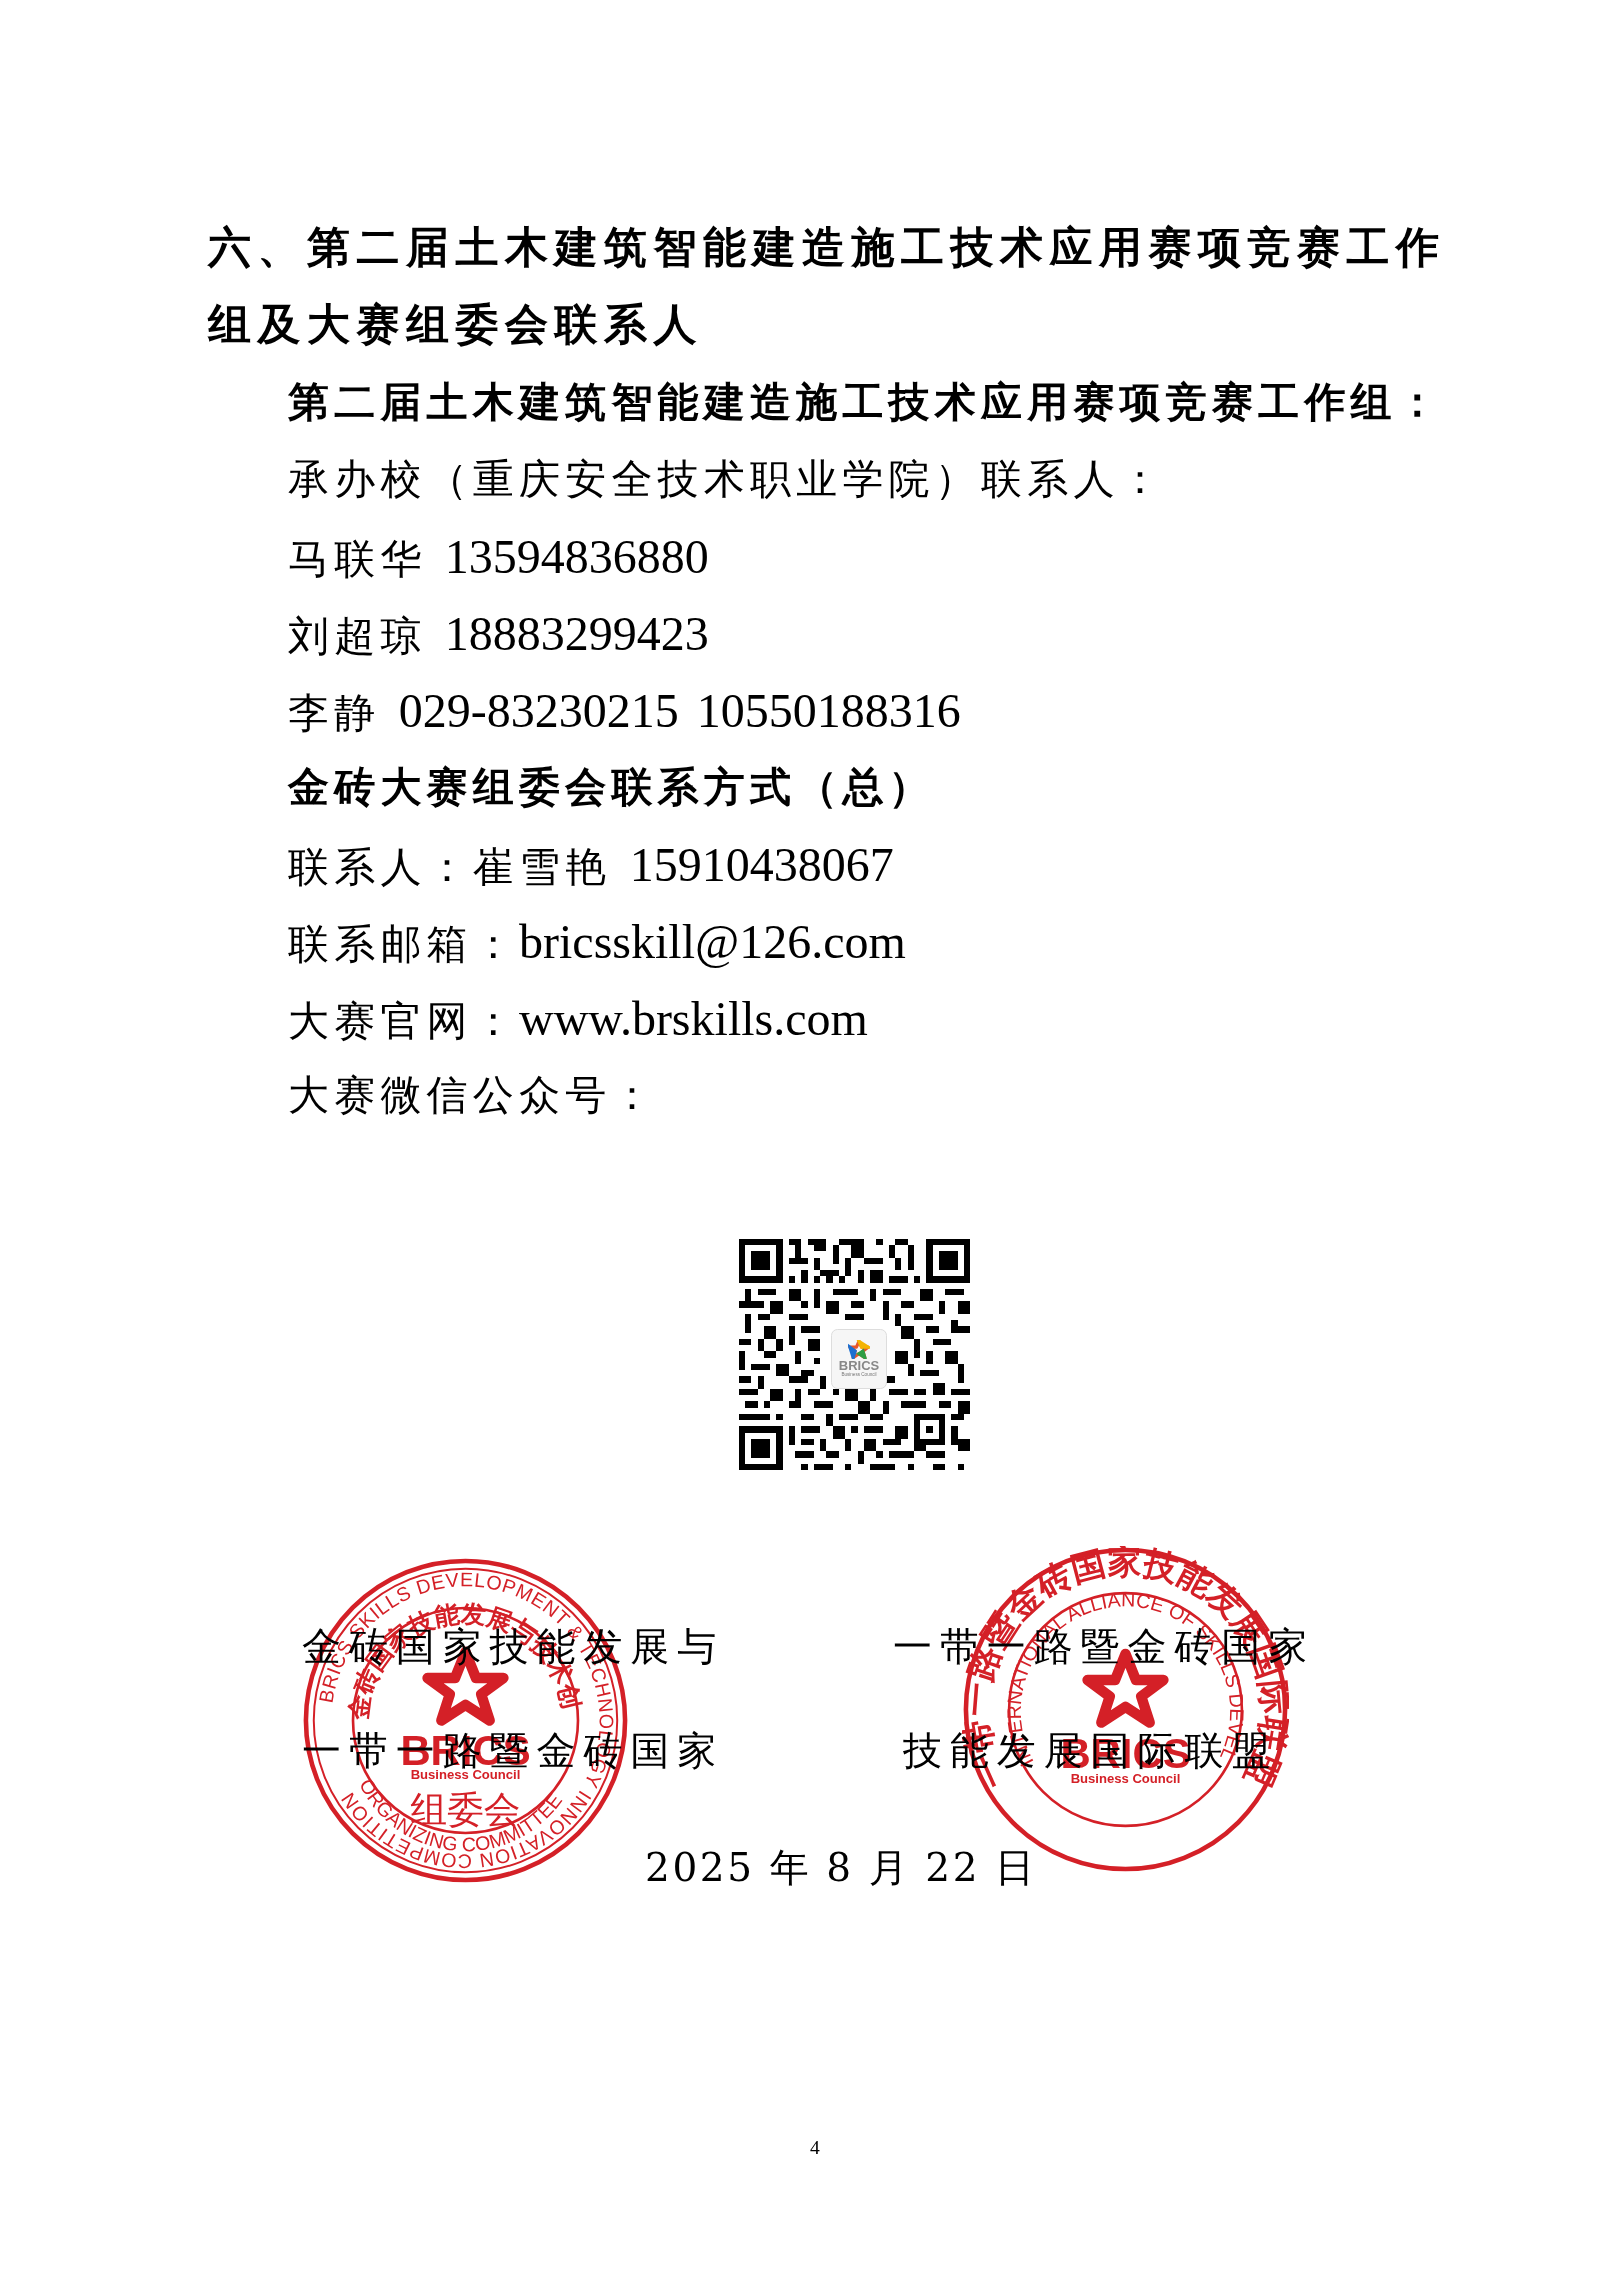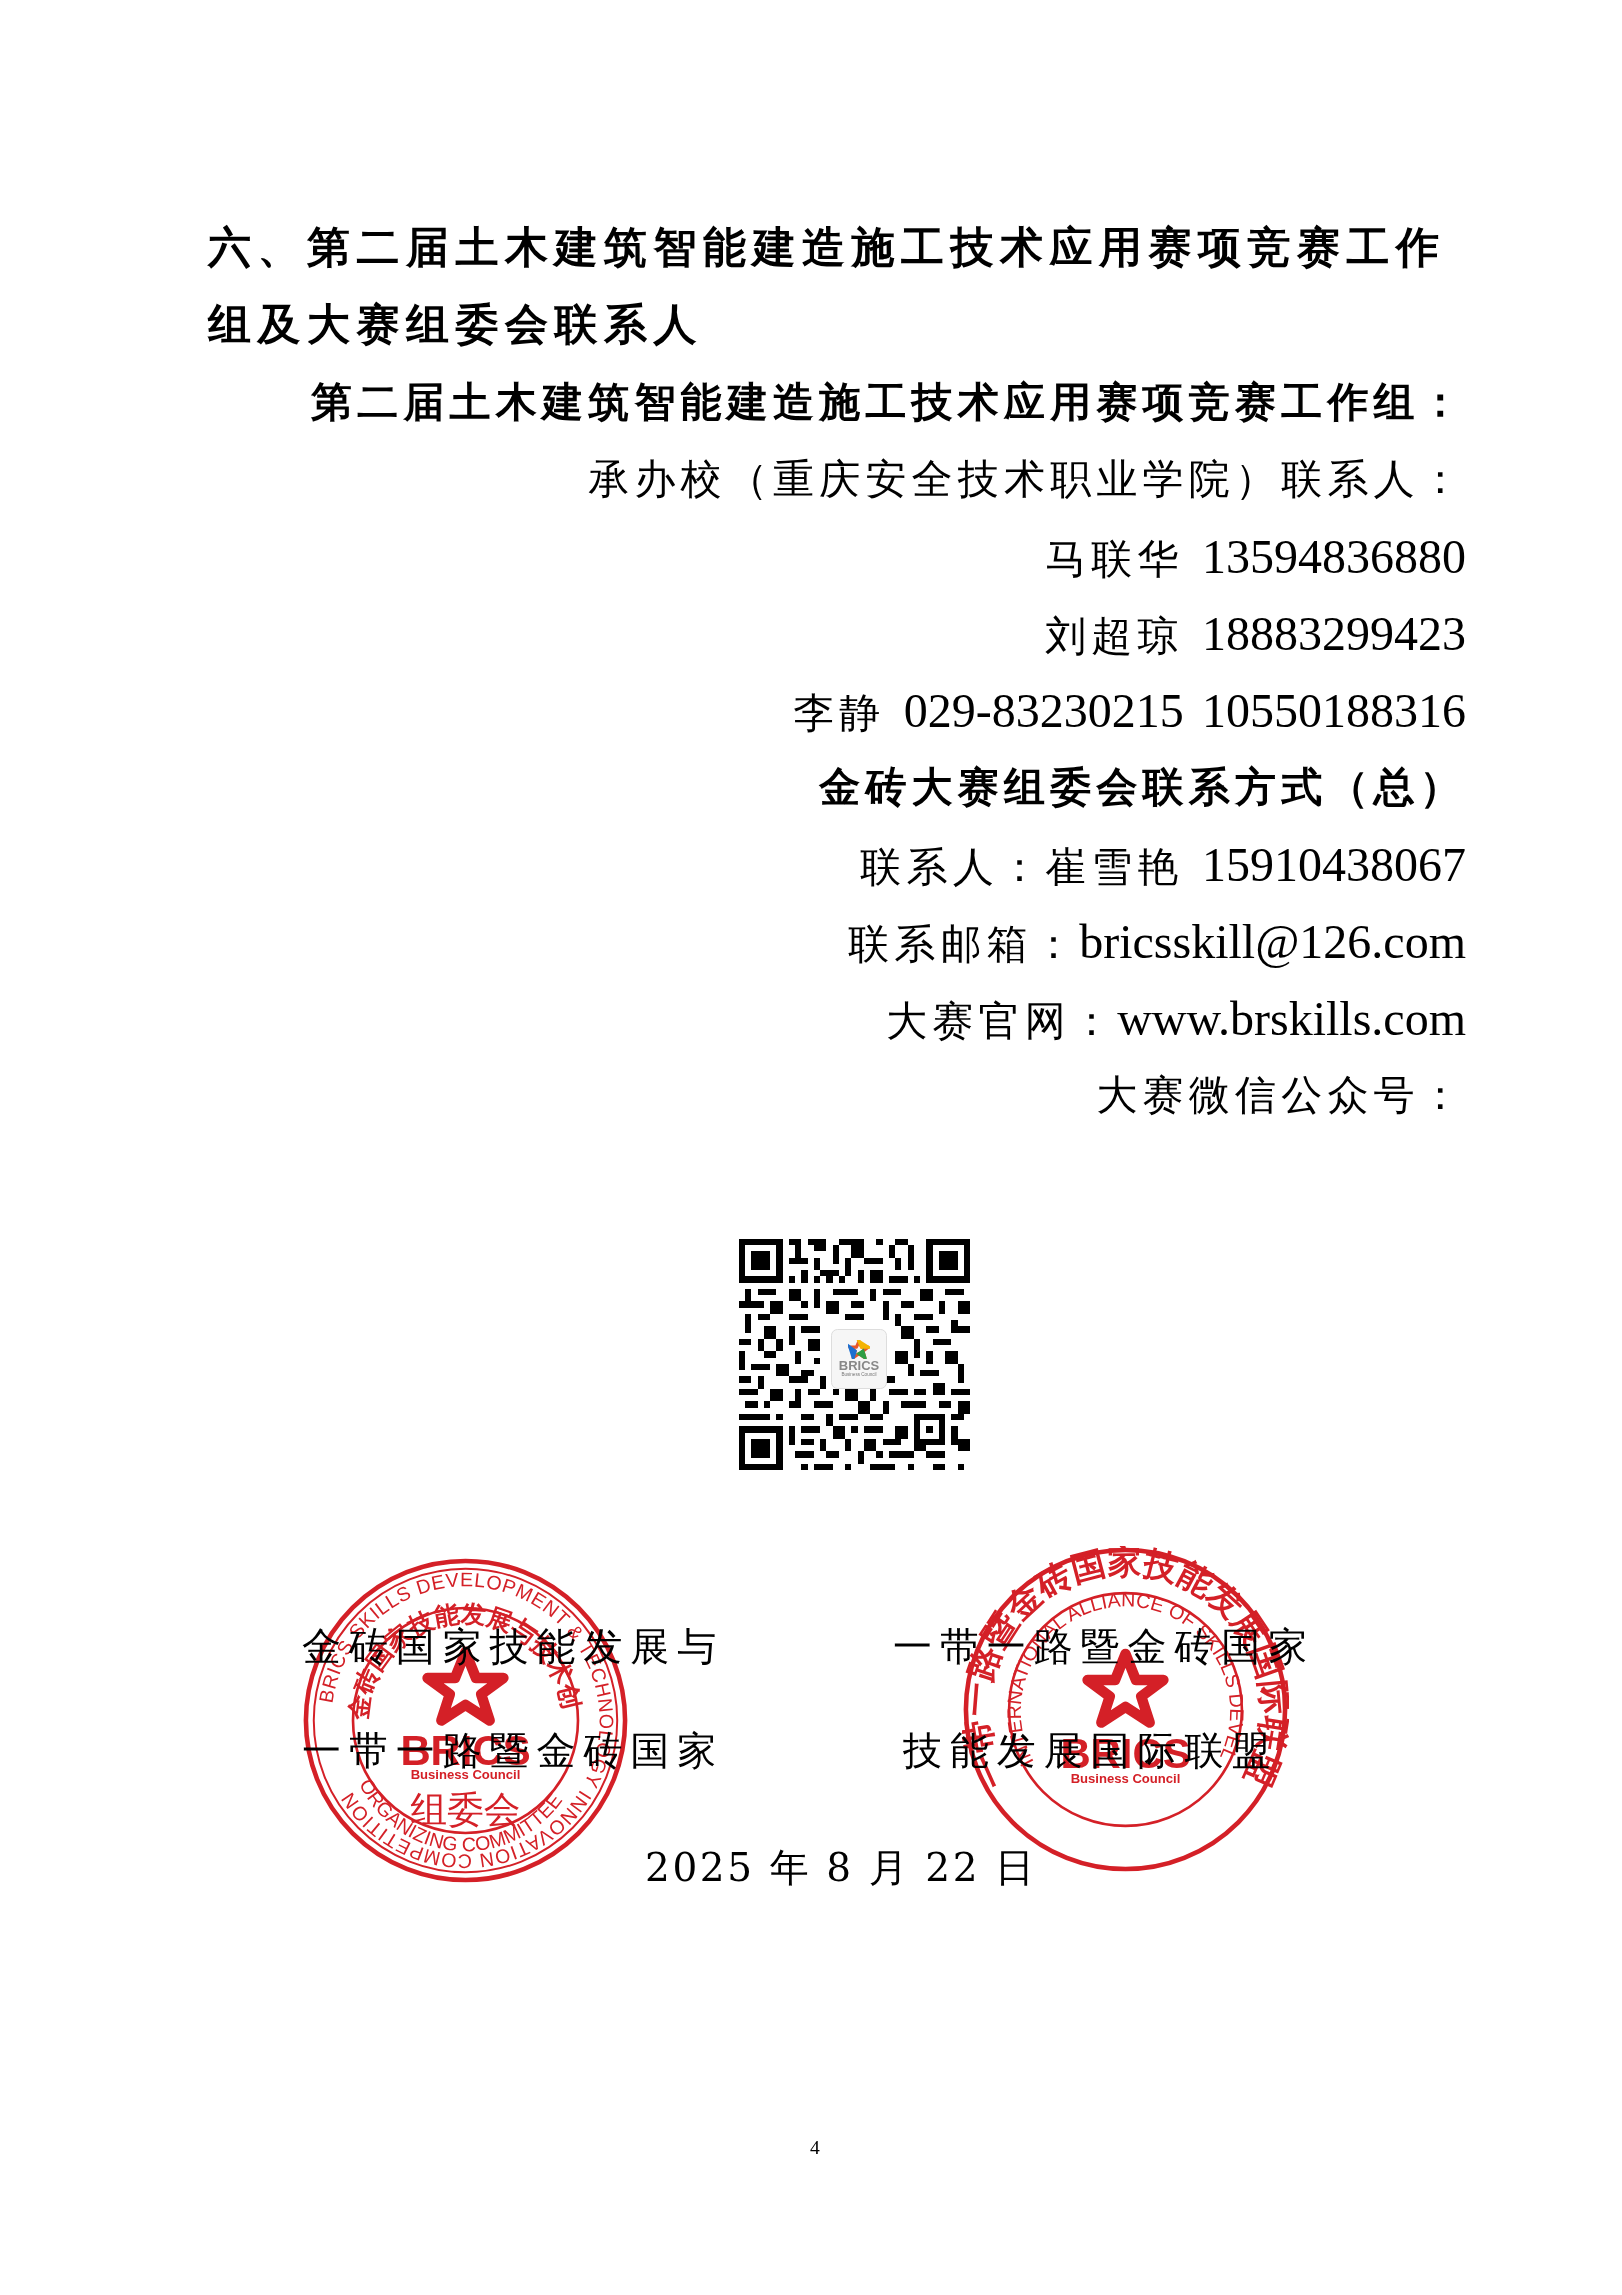--- a/index.html
+++ b/index.html
@@ -39,21 +39,20 @@
       left: 288px;
       top: 364px;
       width: 1178px;
     }
     .line {
       height: 77px;
       font-size: 41px;
       line-height: 77px;
       white-space: nowrap;
       letter-spacing: 5.2px;
-      text-align: right;
     }
     .line.sub-heading {
       font-weight: bold;
     }
     .line .latin {
       font-family: "Liberation Serif", "DejaVu Serif", serif;
       letter-spacing: 0;
       font-size: 48px;
     }
     .qr-wrap {

